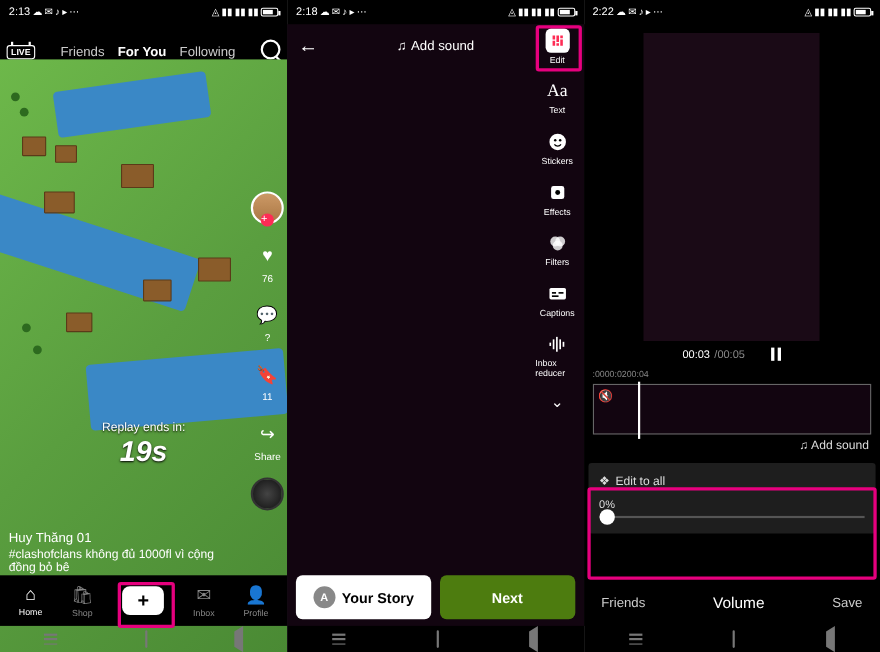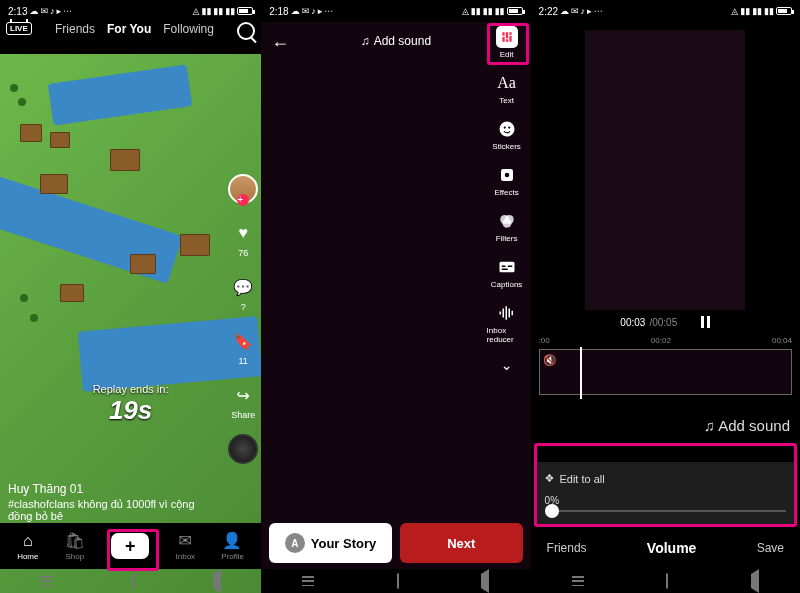--- a/index.html
+++ b/index.html
@@ -20,21 +20,21 @@
   
   .anav { position:absolute; bottom:0; left:0; right:0; height:24px; display:flex; justify-content:space-around; align-items:center; color:#777; }
   .anav span { font-size:12px; }
   .tri { width:0; height:0; border-top:5px solid transparent; border-bottom:5px solid transparent; border-right:8px solid #777; }
   .sq { width:9px; height:9px; border:1.5px solid #777; border-radius:1px; }
   .ham { width:12px; height:10px; display:flex; flex-direction:column; justify-content:space-between; }
   .ham div { height:1.5px; background:#777; }
 
   
   .p1 { position:relative; display:flex; flex-direction:column; }
-  .p1-top { height:32px; display:flex; align-items:flex-start; justify-content:space-between; padding:0 6px; color:#ccc; font-size:12px; font-weight:500;}
+  .p1-top { height:32px; display:flex; align-items:flex-end; justify-content:space-between; padding:0 6px; color:#ccc; font-size:12px; font-weight:500;}
   .p1-tabs { display:flex; gap:12px; }
   .p1-tabs .active { color:#fff; font-weight:700; }
   .live-box { border:1.5px solid #fff; border-radius:3px; padding:1px 3px; font-size:8px; font-weight:700; color:#fff; position:relative;}
   .live-box::before{content:"";position:absolute;top:-4px;left:3px;width:2px;height:3px;background:#fff;}
   .live-box::after{content:"";position:absolute;top:-4px;right:3px;width:2px;height:3px;background:#fff;}
   .search { width:18px; height:18px; border:2px solid #fff; border-radius:50%; position:relative; }
   .search::after { content:""; position:absolute; width:7px; height:2px; background:#fff; bottom:-3px; right:-4px; transform:rotate(45deg); }
 
   .feed { flex:1; position:relative; background:linear-gradient(135deg,#6db84a 0%,#5a9e3f 50%,#4a8a34 100%); overflow:hidden;}
   
@@ -74,42 +74,42 @@
   .addsound { color:#fff; font-size:12px; display:flex; align-items:center; gap:4px; font-weight:500;}
   .rtools { position:absolute; right:4px; top:4px; display:flex; flex-direction:column; align-items:center; gap:13px; color:#fff; font-size:8px;}
   .ti { display:flex; flex-direction:column; align-items:center; gap:2px; width:40px;}
   .ti .g { width:22px; height:22px; display:flex; align-items:center; justify-content:center; font-size:15px;}
   .ti.edit .g{ background:#fff; color:#fe2c55; border-radius:5px; font-weight:700;}
   .ti.edit .g svg path{fill:#fe2c55;}
   .chev { font-size:14px;}
   .p2-bottom{ position:absolute; bottom:0; left:0; right:0; height:52px; display:flex;}
   .story-btn{ flex:1; margin:6px 4px 6px 8px; background:#fff; color:#000; border-radius:6px; font-size:13px; font-weight:600; display:flex; align-items:center; justify-content:center; gap:6px;}
   .story-btn .av2{width:20px;height:20px;border-radius:50%;background:#888;display:flex;align-items:center;justify-content:center;color:#fff;font-size:10px;}
-  .next-btn { flex:1; margin:6px 8px 6px 4px; background:#b91c1c; color:#fff; border-radius:6px; font-size:13px; font-weight:600; display:flex; align-items:center; justify-content:center;}
+  .next-btn { flex:1; margin:6px 8px 6px 4px; background:#4d7c0f; color:#fff; border-radius:6px; font-size:13px; font-weight:600; display:flex; align-items:center; justify-content:center;}
 
   
   .p3 { position:relative; }
   .p3-body { position:absolute; top:22px; left:0; right:0; bottom:24px; background:#000; }
   .vprev { margin:8px auto 0; width:160px; height:280px; background:#1a0a16; }
   .tctl { display:flex; align-items:center; justify-content:center; gap:4px; font-size:10px; color:#888; margin-top:6px;}
   .tctl .cur{color:#fff;}
   .pause { margin-left:20px; display:inline-flex; gap:3px;}
   .pause span{display:inline-block;width:3px;height:12px;background:#fff;}
-  .ticks { display:flex; justify-content:space-between; font-size:8px; color:#888; padding:2px 8px; margin-top:6px;}
+  .ticks { display:flex; font-size:8px; color:#888; padding:2px 8px; margin-top:6px;}
   .track { margin:2px 8px 0; height:46px; border:1px solid #666; position:relative; background:#120510;}
   .track .spk{position:absolute;left:4px;top:4px;color:#ccc;font-size:11px;}
   .track .play{position:absolute;left:40px;top:-3px;width:2px;height:52px;background:#fff;}
-  .addtrack { text-align:right; padding:22px 10px; color:#ddd; font-size:15px;}
+  .addtrack { text-align:right; padding:4px 10px; color:#ddd; font-size:11px;}
   .panel { margin:6px 4px 0; background:#1e1e1e; border-radius:3px; padding:10px 10px 14px; position:relative;}
   .apply { color:#ddd; font-size:11px; display:flex; align-items:center; gap:5px;}
   .pct { color:#ddd; font-size:10px; margin-top:10px;}
   .slider { margin-top:4px; height:2px; background:#555; position:relative;}
   .slider .thumb{position:absolute;left:0;top:-6px;width:14px;height:14px;border-radius:50%;background:#fff;}
   .p3-bot { position:absolute; bottom:0; left:0; right:0; height:42px; display:flex; align-items:center; justify-content:space-between; padding:0 16px; color:#ccc; font-size:12px;}
-  .p3-bot .mid{color:#fff;font-weight:700;font-size:14px;}
+  .p3-bot .mid{color:#fff;font-weight:400;font-size:14px;}
 
   svg{display:block;}
 </style>
 </head>
 <body>
 
 <div class="row">
 
 <div class="phone p1">
   <div class="status">

